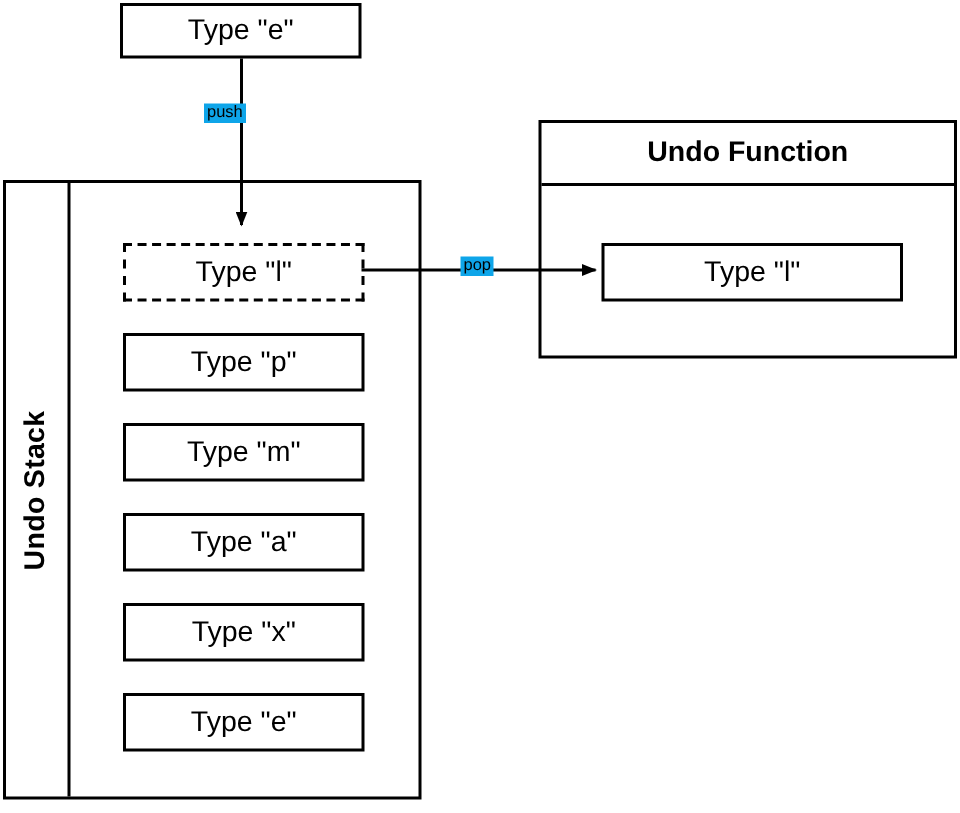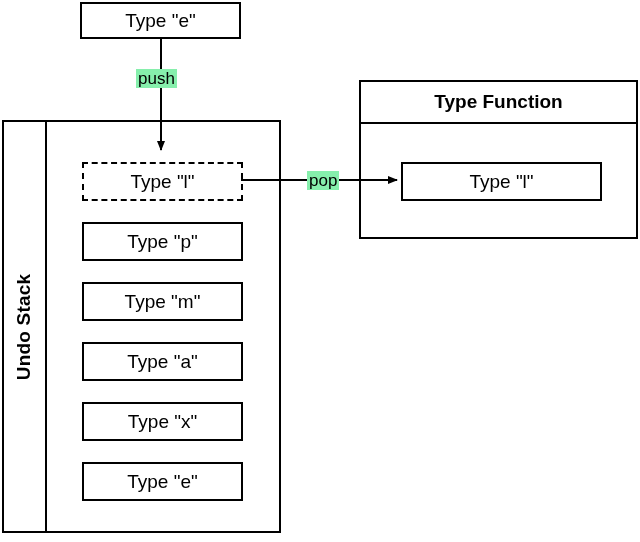--- a/index.html
+++ b/index.html
@@ -121,22 +121,22 @@
     position: absolute;
     left: 0; top: 0;
     width: 640px;
     height: 542px;
     pointer-events: none;
   }
 
   
   .edge-label {
     position: absolute;
-    background: #86efac;
-    font-size: 17px;
+    background: #0ea5e9;
+    font-size: 11px;
     line-height: 1;
     white-space: nowrap;
     padding: 1px 2px;
   }
   #push-label {
     left: 136px;
     top: 69px;
   }
   #pop-label {
     left: 307px;
@@ -157,21 +157,21 @@
 
     <div class="box stack-item" style="top: 40px; border-style: dashed;">Type "l"</div>
     <div class="box stack-item" style="top: 100px; border-style: solid;">Type "p"</div>
     <div class="box stack-item" style="top: 160px; border-style: solid;">Type "m"</div>
     <div class="box stack-item" style="top: 220px; border-style: solid;">Type "a"</div>
     <div class="box stack-item" style="top: 280px; border-style: solid;">Type "x"</div>
     <div class="box stack-item" style="top: 340px; border-style: solid;">Type "e"</div>
   </div>
 
   <div id="undo-function">
-    <div id="undo-function-title">Type Function</div>
+    <div id="undo-function-title">Undo Function</div>
     <div class="box" id="undo-function-item">Type "l"</div>
   </div>
 
   <svg id="connectors" viewBox="0 0 640 542" width="640" height="542">
     <defs>
       <marker id="arrowhead" markerWidth="10" markerHeight="8" refX="9" refY="4" orient="auto" markerUnits="userSpaceOnUse">
         <path d="M0,0 L10,4 L0,8 z" fill="#000000"></path>
       </marker>
     </defs>
 

